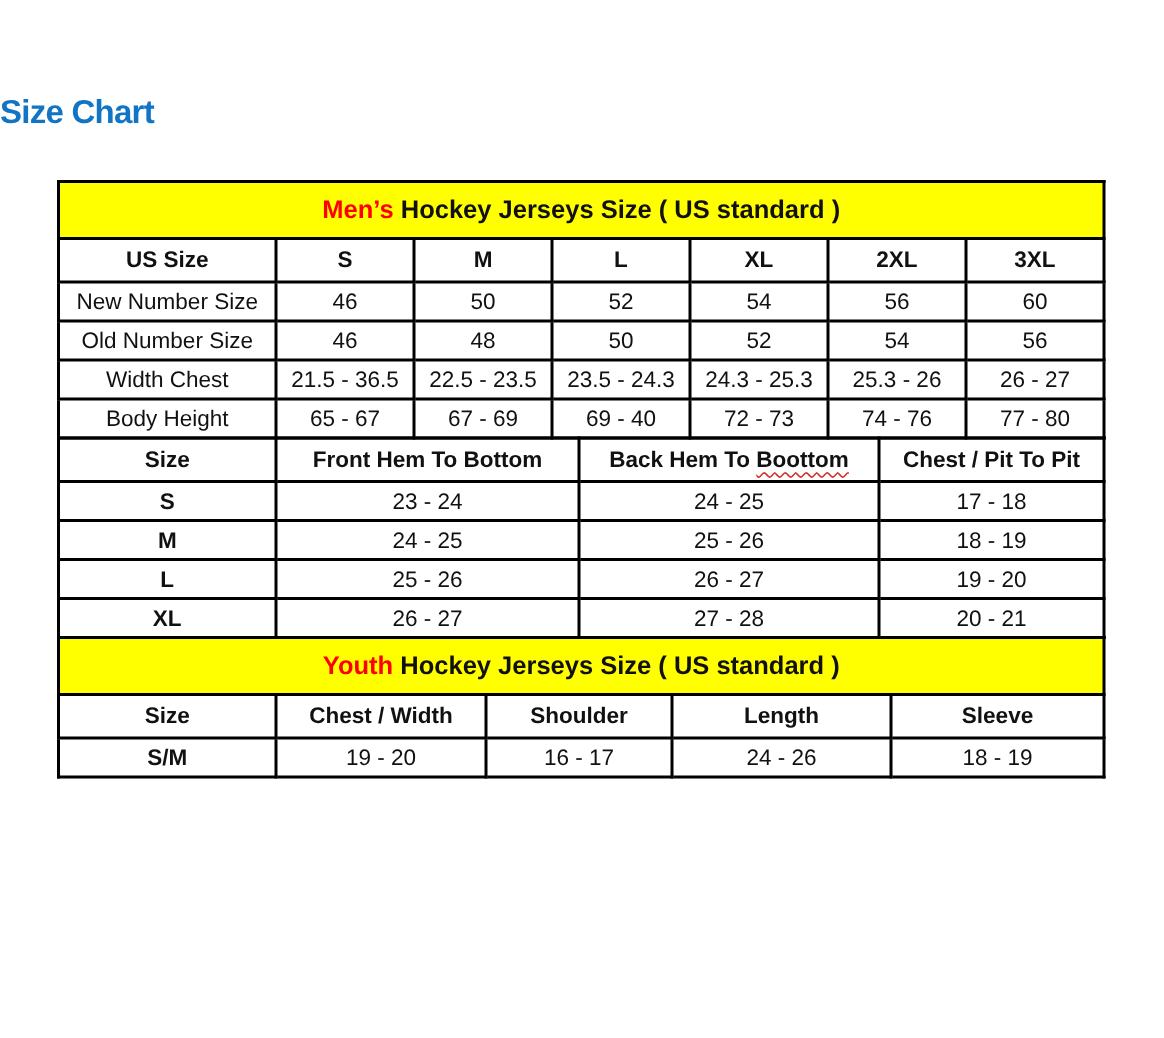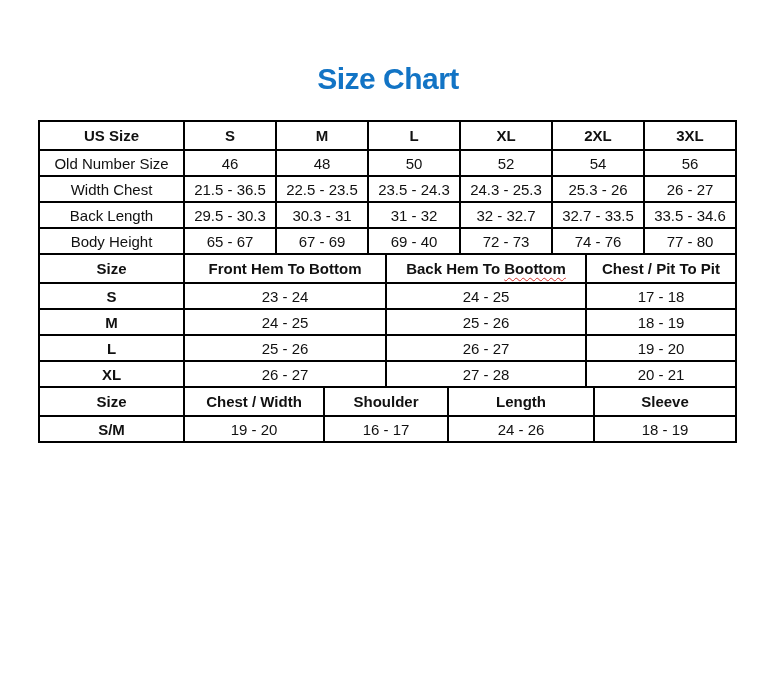--- a/index.html
+++ b/index.html
@@ -22,22 +22,21 @@
     position: relative;
     width: 776px;
     height: 692px;
     overflow: hidden;
   }
   .page-title {
     position: absolute;
     top: 62px;
     left: 0;
     width: 100%;
-    text-align: center;
-    font-size: 30px;
+    font-size: 22px;
     font-weight: bold;
     color: var(--title_color);
     letter-spacing: -0.5px;
   }
   .chart-wrap {
     position: absolute;
     left: 38px;
     top: 120px;
     width: 697px;
   }
@@ -103,55 +102,58 @@
       <colgroup>
         <col class="men-c0">
           <col class="men-cd">
           <col class="men-cd">
           <col class="men-cd">
         <col class="men-cd">
           <col class="men-cd">
           <col class="men-cd">
       </colgroup>
       <tbody>
+          <tr class="section-row">
+        <td colspan="7"><span class="accent">Men’s</span> <span>Hockey Jerseys Size ( US standard )</span></td>
+      </tr>
       <tr class="cols">
         <th>US Size</th>
         <th>S</th>
         <th>M</th>
         <th>L</th>
         <th>XL</th>
         <th>2XL</th>
         <th>3XL</th>
       </tr>
       <tr class="data-row">
+        <td class="rowlabel">New Number Size</td>
+        <td>46</td>
+        <td>50</td>
+        <td>52</td>
+        <td>54</td>
+        <td>56</td>
+        <td>60</td>
+      </tr>
+      <tr class="data-row">
         <td class="rowlabel">Old Number Size</td>
         <td>46</td>
         <td>48</td>
         <td>50</td>
         <td>52</td>
         <td>54</td>
         <td>56</td>
       </tr>
       <tr class="data-row">
         <td class="rowlabel">Width Chest</td>
         <td>21.5 - 36.5</td>
         <td>22.5 - 23.5</td>
         <td>23.5 - 24.3</td>
         <td>24.3 - 25.3</td>
         <td>25.3 - 26</td>
         <td>26 - 27</td>
-      </tr>
-      <tr class="data-row">
-        <td class="rowlabel">Back Length</td>
-        <td>29.5 - 30.3</td>
-        <td>30.3 - 31</td>
-        <td>31 - 32</td>
-        <td>32 - 32.7</td>
-        <td>32.7 - 33.5</td>
-        <td>33.5 - 34.6</td>
       </tr>
       <tr class="data-row">
         <td class="rowlabel">Body Height</td>
         <td>65 - 67</td>
         <td>67 - 69</td>
         <td>69 - 40</td>
         <td>72 - 73</td>
         <td>74 - 76</td>
         <td>77 - 80</td>
       </tr>
@@ -201,20 +203,23 @@
 
     <table class="size-table">
       <colgroup>
         <col class="y-c0">
           <col class="y-c1">
           <col class="y-c2">
           <col class="y-c3">
           <col class="y-c4">
       </colgroup>
       <tbody>
+          <tr class="section-row">
+        <td colspan="5"><span class="accent">Youth</span> <span>Hockey Jerseys Size ( US standard )</span></td>
+      </tr>
       <tr class="cols">
         <th>Size</th>
         <th>Chest / Width</th>
         <th>Shoulder</th>
         <th>Length</th>
         <th>Sleeve</th>
       </tr>
       <tr class="data-row">
         <td class="rowlabel-bold">S/M</td>
         <td>19 - 20</td>

